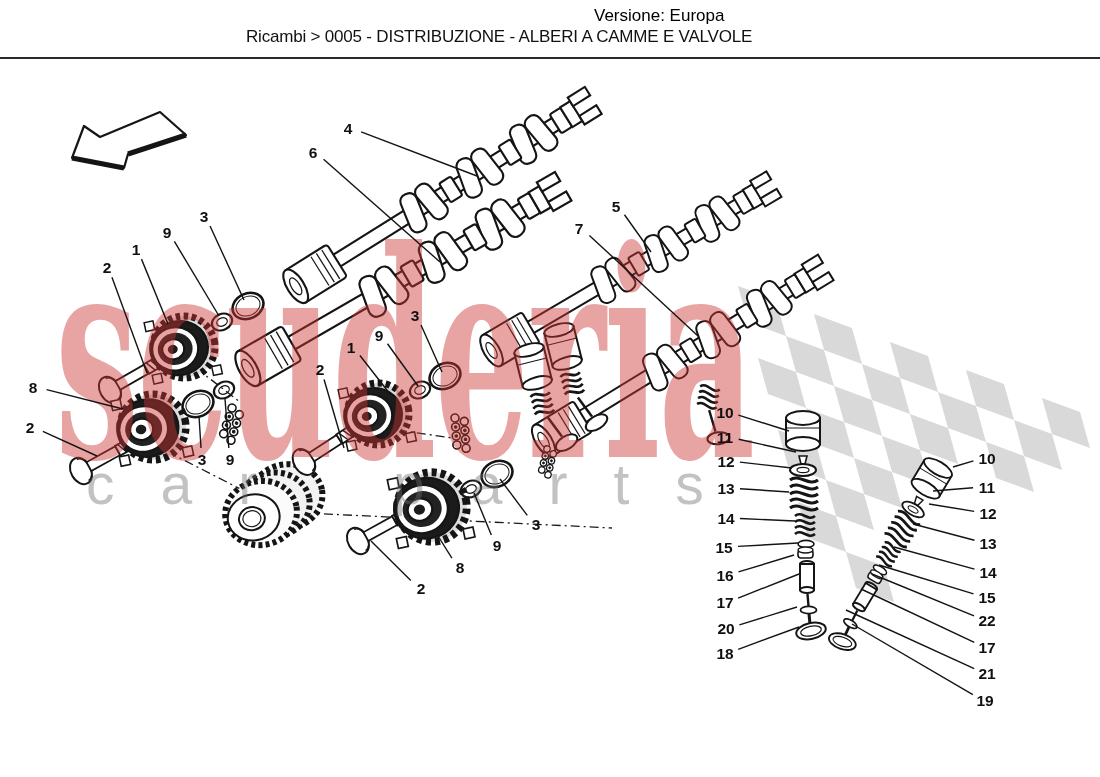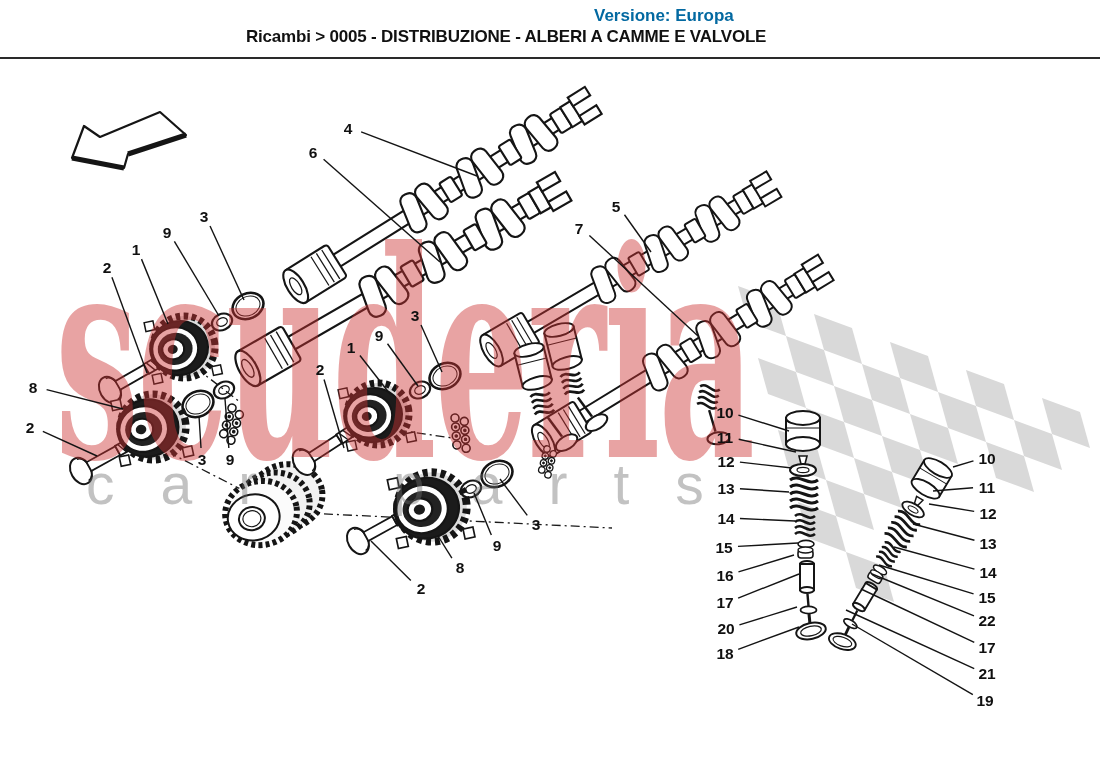--- a/index.html
+++ b/index.html
@@ -1,19 +1,19 @@
 <!DOCTYPE html>
 <html><head>
 <meta charset="utf-8">
 <style>
   html,body{margin:0;padding:0;background:#fff;}
   .page{position:relative;width:1100px;height:777px;background:#fff;overflow:hidden;
         font-family:"Liberation Sans",sans-serif;}
-  .hdr1{position:absolute;left:594px;top:6px;font-size:17px;font-weight:bold;color:#0369a1;white-space:nowrap;text-align:center;}
-  .hdr2{position:absolute;left:246px;top:27px;font-size:17px;font-weight:bold;color:#111;white-space:nowrap;letter-spacing:-0.2px;}
+  .hdr1{position:absolute;left:594px;top:6px;font-size:17px;font-weight:normal;color:#000000;white-space:nowrap;text-align:center;}
+  .hdr2{position:absolute;left:246px;top:27px;font-size:17px;font-weight:normal;color:#111;white-space:nowrap;letter-spacing:-0.2px;}
   .hrule{position:absolute;left:0;top:57px;width:1100px;height:2px;background:#2a2a2a;}
   .art{position:absolute;left:0;top:0;width:1100px;height:777px;}
   .wm-red{position:absolute;left:55px;top:213px;font-family:"DejaVu Serif",serif;font-weight:bold;
           font-size:287px;line-height:1;letter-spacing:-4px;white-space:nowrap;
           color:rgba(205,50,50,0.45);transform:scaleX(0.52);transform-origin:left top;pointer-events:none;}
   .wm-gray{position:absolute;left:86px;top:456px;font-size:57px;font-weight:normal;line-height:1;
            letter-spacing:46px;word-spacing:28px;white-space:nowrap;
            color:rgba(110,110,110,0.42);pointer-events:none;}
   .callouts{position:absolute;left:0;top:0;width:1100px;height:777px;pointer-events:none;}
   .callouts text{font-family:"Liberation Sans",sans-serif;font-size:15.5px;font-weight:bold;fill:#101010;}

